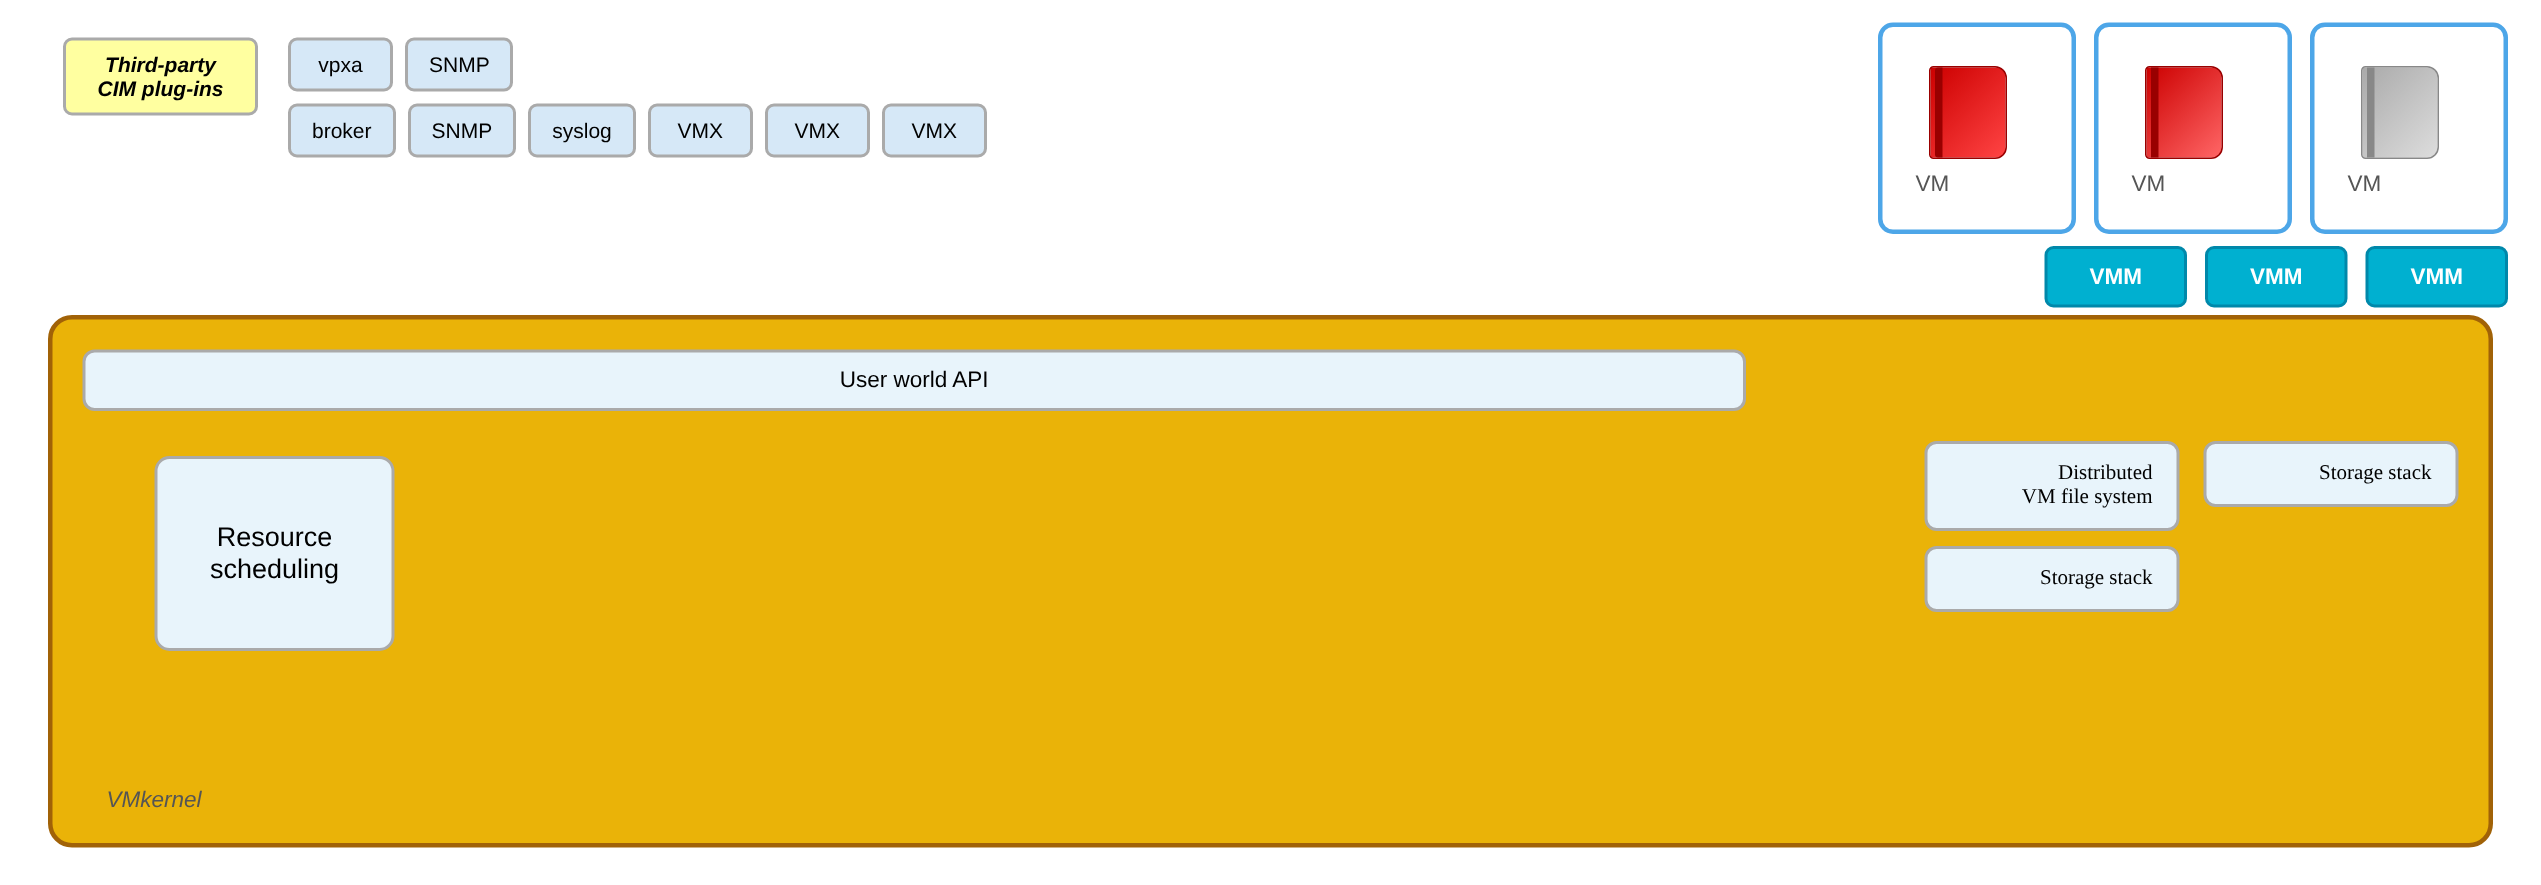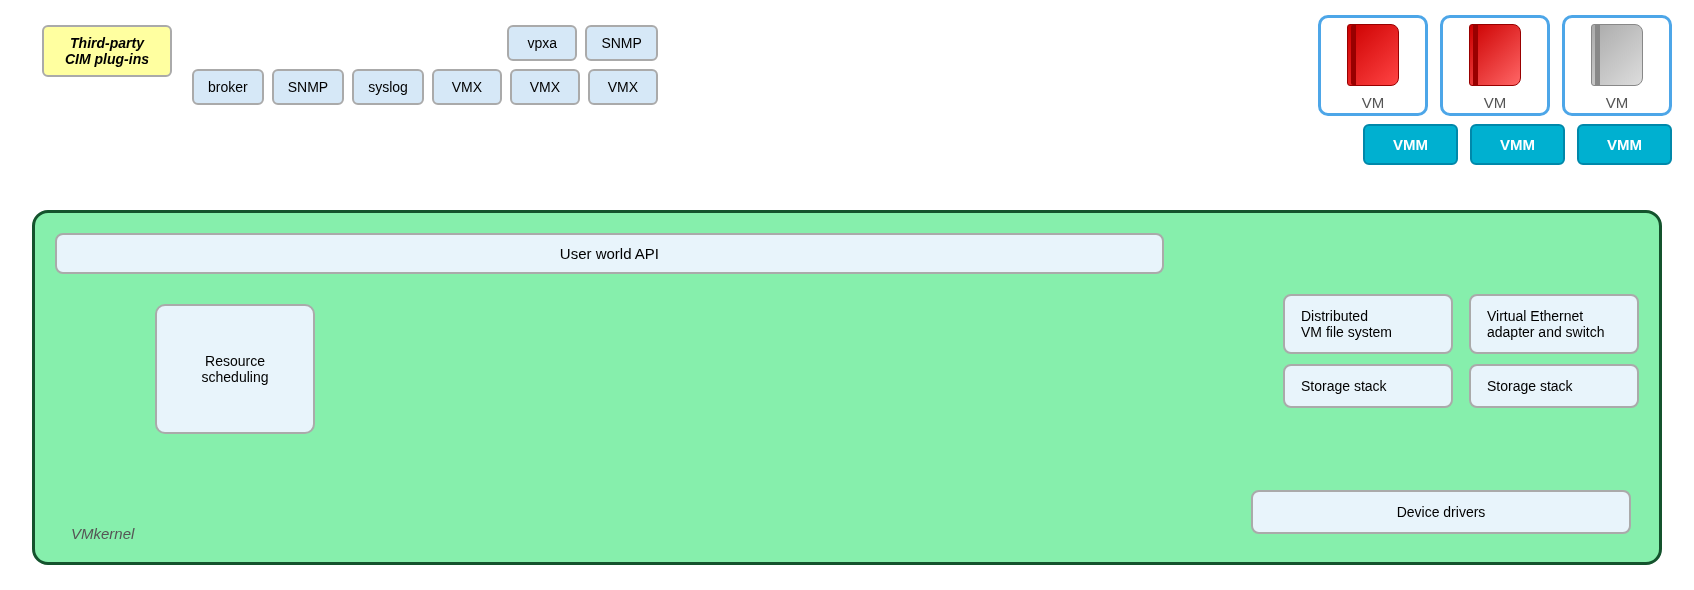--- a/index.html
+++ b/index.html
@@ -65,21 +65,20 @@
       left: 170px;
       top: 10px;
       display: flex;
       flex-direction: column;
       gap: 8px;
     }
     .services-row {
       display: flex;
       gap: 8px;
       align-items: center;
-      justify-content: flex-end;
     }
     .service-box {
       background: #d6e8f7;
       border: 2px solid #aaa;
       border-radius: 6px;
       padding: 8px 14px;
       font-size: 14px;
       text-align: center;
       min-width: 70px;
     }
@@ -92,27 +91,26 @@
       display: flex;
       flex-direction: column;
       gap: 8px;
       align-items: flex-end;
     }
     .vm-row {
       display: flex;
       gap: 12px;
     }
     .vm-card {
-      width: 110px;
-      display: flex;
-      flex-direction: column;
-      align-items: center;
+      width: 132px;
+      display: flex;
+      flex-direction: column;
       border: 3px solid #4da6e8;
       border-radius: 10px;
-      padding: 2px;
+      padding: 22px;
       background: white;
     }
     .vm-box-img {
       width: 70px;
       height: 70px;
       display: flex;
       align-items: center;
       justify-content: center;
       margin-bottom: 4px;
     }
@@ -188,22 +186,22 @@
       min-width: 80px;
     }
 
     
     .vmkernel-box {
       position: absolute;
       left: 10px;
       top: 195px;
       right: 10px;
       bottom: 10px;
-      background: #86efac;
-      border: 3px solid #14532d;
+      background: #eab308;
+      border: 3px solid #a16207;
       border-radius: 16px;
       padding: 20px;
     }
 
     
     .user-world-api {
       background: #e8f4fb;
       border: 2px solid #aaa;
       border-radius: 8px;
       text-align: center;
@@ -232,49 +230,50 @@
       font-style: italic;
     }
 
     
     .resource-scheduling {
       background: #e8f4fb;
       border: 2px solid #aaa;
       border-radius: 10px;
       padding: 30px 20px;
       text-align: center;
-      font-size: 14px;
+      font-size: 18px;
       min-width: 160px;
       min-height: 130px;
       display: flex;
       align-items: center;
       justify-content: center;
-      margin-left: 100px;
+      margin-left: 48px;
       margin-top: 10px;
     }
 
     
     .right-boxes {
       display: flex;
       gap: 16px;
       margin-left: auto;
     }
     .box-column {
       display: flex;
       flex-direction: column;
       gap: 10px;
     }
     .inner-box {
       background: #e8f4fb;
       border: 2px solid #aaa;
       border-radius: 8px;
       padding: 12px 16px;
-      text-align: left;
+      text-align: right;
       font-size: 14px;
       min-width: 170px;
+      font-family: Liberation Serif, serif;
     }
     .device-drivers-full {
       background: #e8f4fb;
       border: 2px solid #aaa;
       border-radius: 8px;
       padding: 12px 16px;
       text-align: center;
       font-size: 14px;
     }
   </style>
@@ -346,28 +345,22 @@
       <div class="right-boxes">
 
         <div class="box-column">
           <div class="inner-box">
             <span>Distributed<br>VM file system</span>
           </div>
           <div class="inner-box">Storage stack</div>
         </div>
 
         <div class="box-column">
-          <div class="inner-box">
-            <span>Virtual Ethernet<br>adapter and switch</span>
-          </div>
           <div class="inner-box">Storage stack</div>
         </div>
       </div>
     </div>
 
-    <div style="position:absolute; bottom: 28px; right: 28px; width: 380px;">
-      <div class="device-drivers-full">Device drivers</div>
-    </div>
 
     <div class="vmkernel-label">VMkernel</div>
   </div>
 
 </div>
 
 </body></html>

